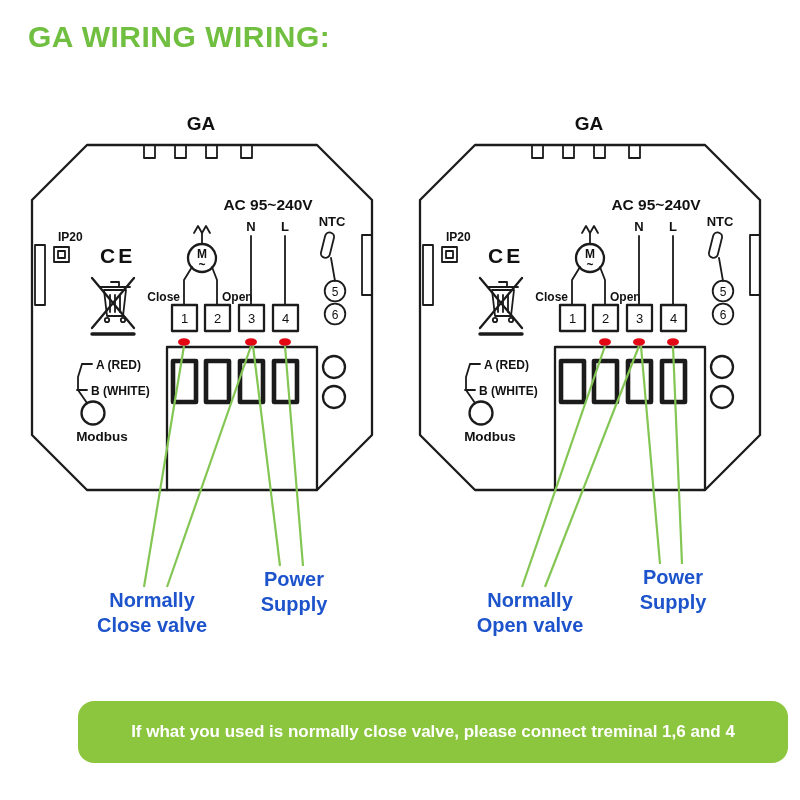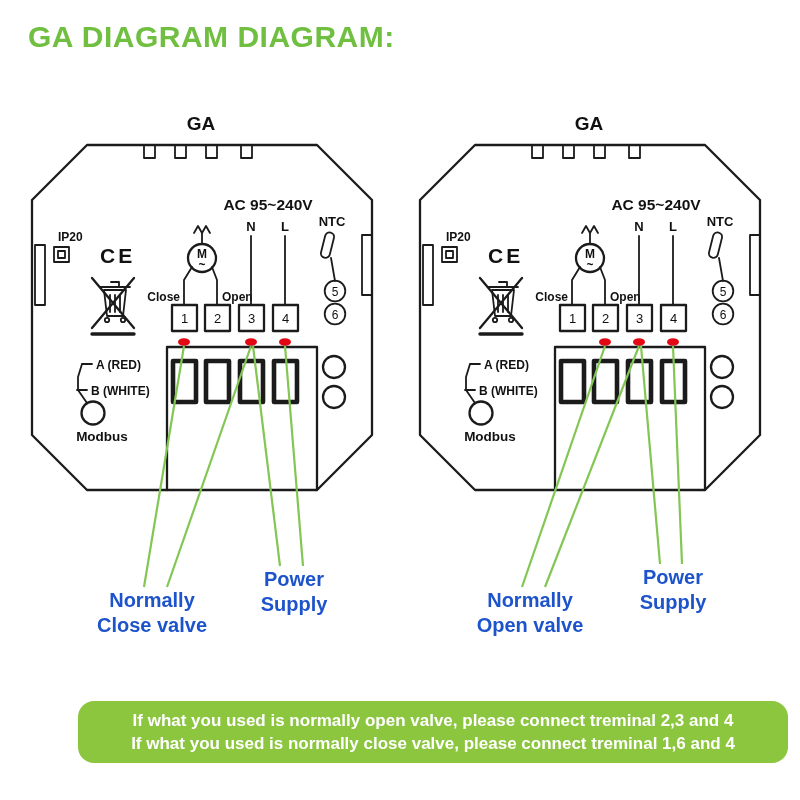--- a/index.html
+++ b/index.html
@@ -32,21 +32,21 @@
   .banner{
     position:absolute;left:78px;top:701px;width:710px;height:62px;
     background:#8cc63f;border-radius:16px;
     display:flex;flex-direction:column;justify-content:center;align-items:center;gap:3px;
     color:#ffffff;font-weight:700;font-size:17px;
   }
 </style>
 </head>
 <body>
 
-<div class="title">GA DIAGRAM DIAGRAM:</div>
+<div class="title">GA WIRING WIRING:</div>
 
 <svg class="device" style="left:22px" width="390" height="560" viewBox="0 0 390 560">
 
   <text class="txt ga" x="179" y="30" text-anchor="middle">GA</text>
 
   <polygon class="st fillw" points="65,45 295,45 350,100 350,335 295,390 65,390 10,335 10,100"></polygon>
 
   <g>
     <rect class="st thin" x="122" y="45" width="11" height="13"></rect>
     <rect class="st thin" x="153" y="45" width="11" height="13"></rect>
@@ -281,15 +281,14 @@
     <text class="callout" x="120" y="507" text-anchor="middle">Normally</text>
     <text class="callout" x="120" y="532" text-anchor="middle">Open valve</text>
   </g>
   <g>
     <text class="callout" x="263" y="484" text-anchor="middle">Power</text>
     <text class="callout" x="263" y="509" text-anchor="middle">Supply</text>
   </g>
 </svg>
 
 <div class="banner">
-  <div>If what you used is normally open valve, please connect treminal 2,3 and 4</div>
   <div>If what you used is normally close valve, please connect treminal 1,6 and 4</div>
 </div>
 
 </body></html>

